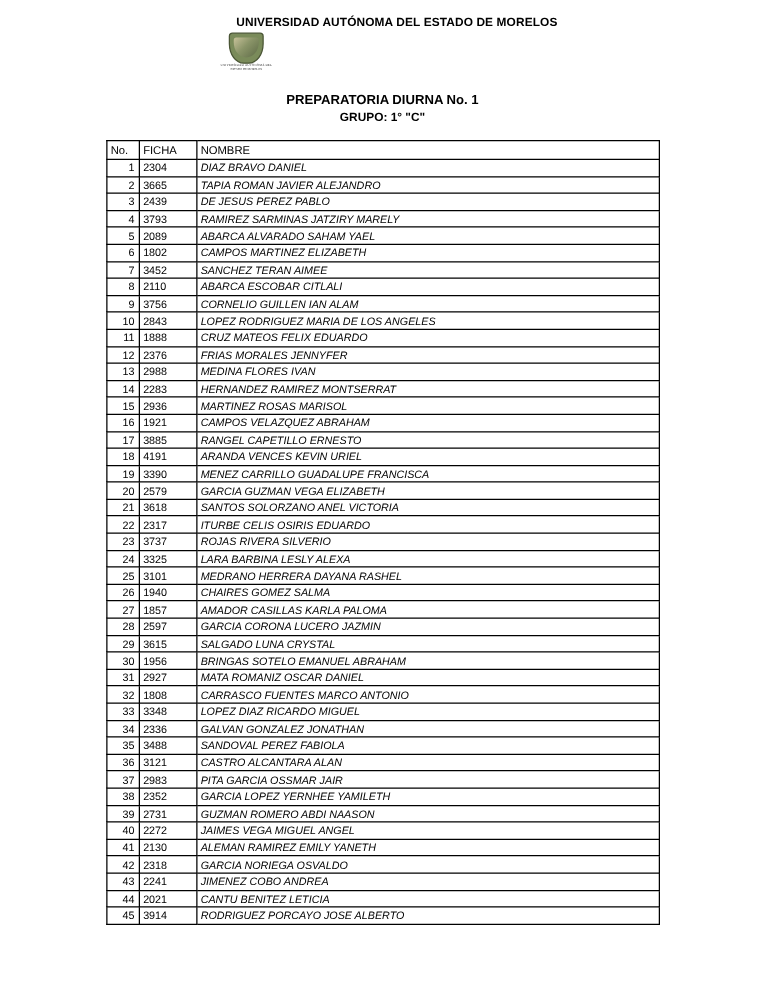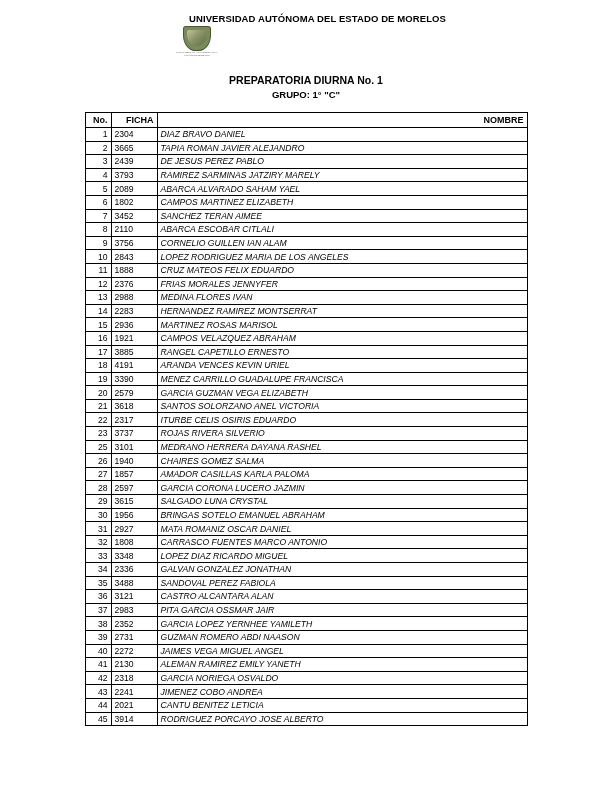--- a/index.html
+++ b/index.html
@@ -97,22 +97,22 @@
     border: 1px solid #000000;
     font-size: 8.6px;
     line-height: 10px;
     height: 13.6px;
     padding: 0 3px;
     box-sizing: border-box;
     overflow: hidden;
     white-space: nowrap;
   }
   table.roster th {
-    font-weight: bold;
-    text-align: right;
+    font-weight: normal;
+    text-align: left;
     font-size: 9px;
     height: 15px;
   }
   col.c-no { width: 26px; }
   col.c-ficha { width: 46px; }
   col.c-nombre { width: 370px; }
   td.no { text-align: right; padding-right: 4px; }
   td.ficha { text-align: left; }
   td.nombre { text-align: left; padding-left: 4px; font-style: italic; }
 </style>
@@ -255,20 +255,25 @@
           <td class="no">22</td>
           <td class="ficha">2317</td>
           <td class="nombre">ITURBE CELIS OSIRIS EDUARDO</td>
         </tr>
         <tr>
           <td class="no">23</td>
           <td class="ficha">3737</td>
           <td class="nombre">ROJAS RIVERA SILVERIO</td>
         </tr>
         <tr>
+          <td class="no">24</td>
+          <td class="ficha">3325</td>
+          <td class="nombre">LARA BARBINA LESLY ALEXA</td>
+        </tr>
+        <tr>
           <td class="no">25</td>
           <td class="ficha">3101</td>
           <td class="nombre">MEDRANO HERRERA DAYANA RASHEL</td>
         </tr>
         <tr>
           <td class="no">26</td>
           <td class="ficha">1940</td>
           <td class="nombre">CHAIRES GOMEZ SALMA</td>
         </tr>
         <tr>

